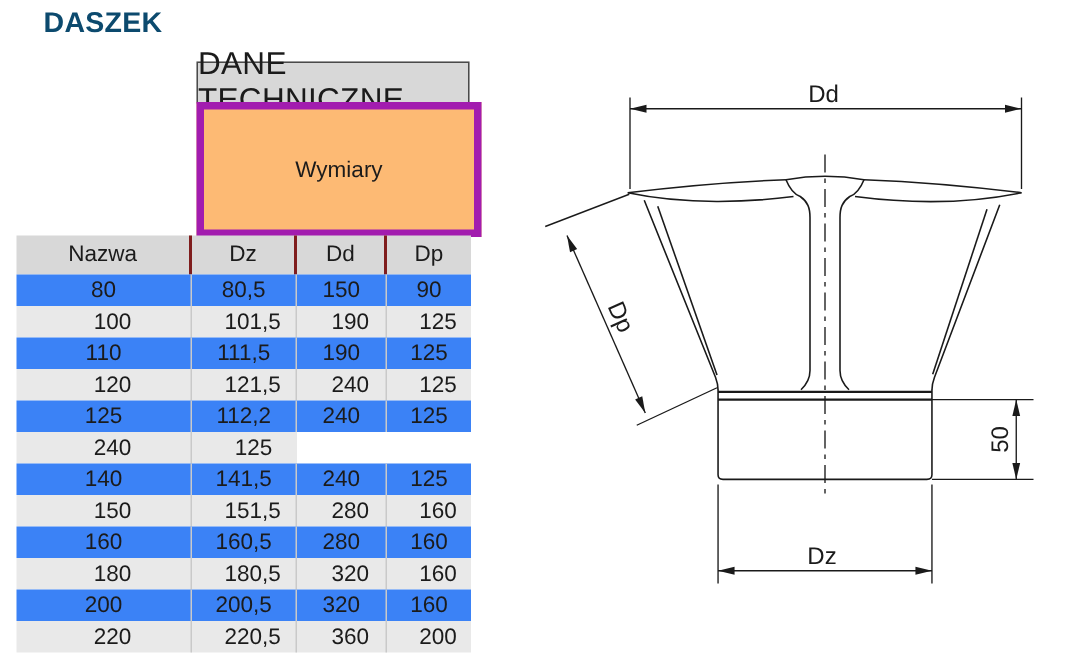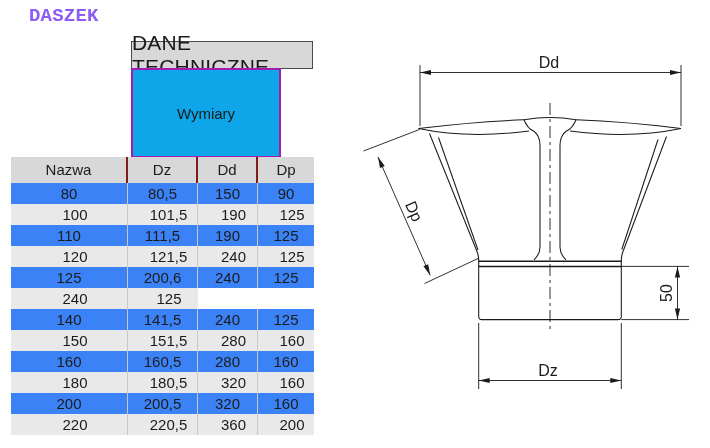--- a/index.html
+++ b/index.html
@@ -4,33 +4,33 @@
 <style>
   html,body{margin:0;padding:0;}
   body{
     width:710px;height:448px;position:relative;overflow:hidden;
     background:#ffffff;color:#1b1b1b;
     font-family:"Liberation Sans", sans-serif;
     -webkit-font-smoothing:antialiased;
   }
   .title{
     position:absolute;left:29px;top:5px;
-    font-size:19px;font-weight:700;letter-spacing:.2px;color:#8b5cf6;font-family:Liberation Mono, monospace;
+    font-size:19px;font-weight:700;letter-spacing:.2px;color:#0c4a6e;
   }
   
   .tablewrap{position:absolute;left:11px;top:41px;width:303px;}
   .danetech{
     position:absolute;left:120px;top:0;width:182px;height:28px;
     background:#d8d8d8;border:1px solid #4a4a4a;box-sizing:border-box;
     display:flex;align-items:center;justify-content:center;
     font-size:21px;letter-spacing:.2px;
   }
   .wymiary{
-    position:absolute;left:120px;top:27px;width:150px;height:90px;
-    background:#0ea5e9;border:2px solid #a21caf;box-sizing:border-box;
+    position:absolute;left:120px;top:27px;width:190px;height:90px;
+    background:#fdba74;border:5px solid #a21caf;box-sizing:border-box;
     display:flex;align-items:center;justify-content:center;
     font-size:15px;
   }
   .grid{position:absolute;left:0;top:116px;width:303px;}
   .thead,.trow{display:grid;grid-template-columns:117px 70px 60px 56px;}
   .thead .hcell{
     background:#d8d8d8;height:26px;line-height:26px;text-align:center;
     font-size:15px;box-sizing:border-box;
   }
   .thead .hcell:not(:last-child){border-right:2px solid #7f1d1d;}
@@ -87,21 +87,21 @@
     <span class="tcell">125</span>
   </div>
         <div class="trow stripe">
     <span class="tcell">120</span>
     <span class="tcell">121,5</span>
     <span class="tcell">240</span>
     <span class="tcell">125</span>
   </div>
         <div class="trow plain">
     <span class="tcell">125</span>
-    <span class="tcell">200,6</span>
+    <span class="tcell">112,2</span>
     <span class="tcell">240</span>
     <span class="tcell">125</span>
   </div>
         <div class="trow stripe">
     <span class="tcell">240</span>
     <span class="tcell">125</span>
   </div>
         <div class="trow plain">
     <span class="tcell">140</span>
     <span class="tcell">141,5</span>

